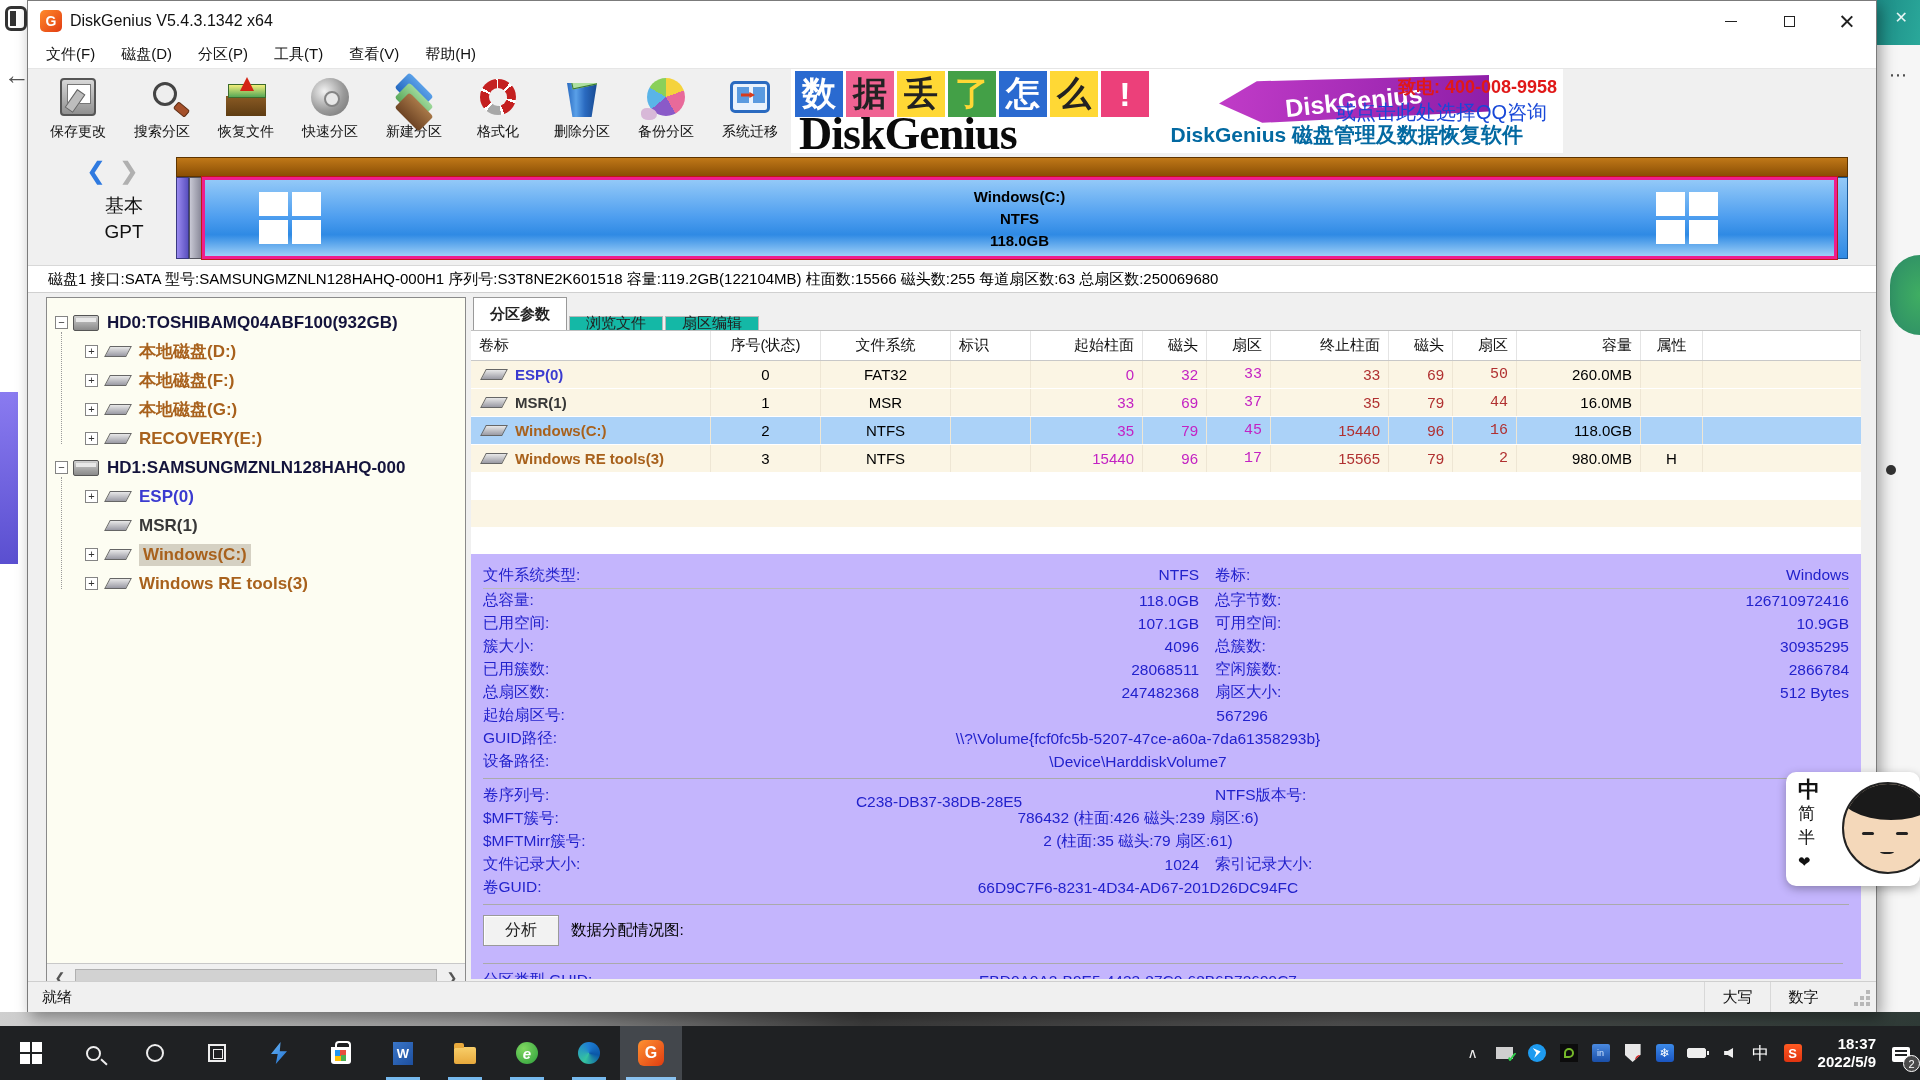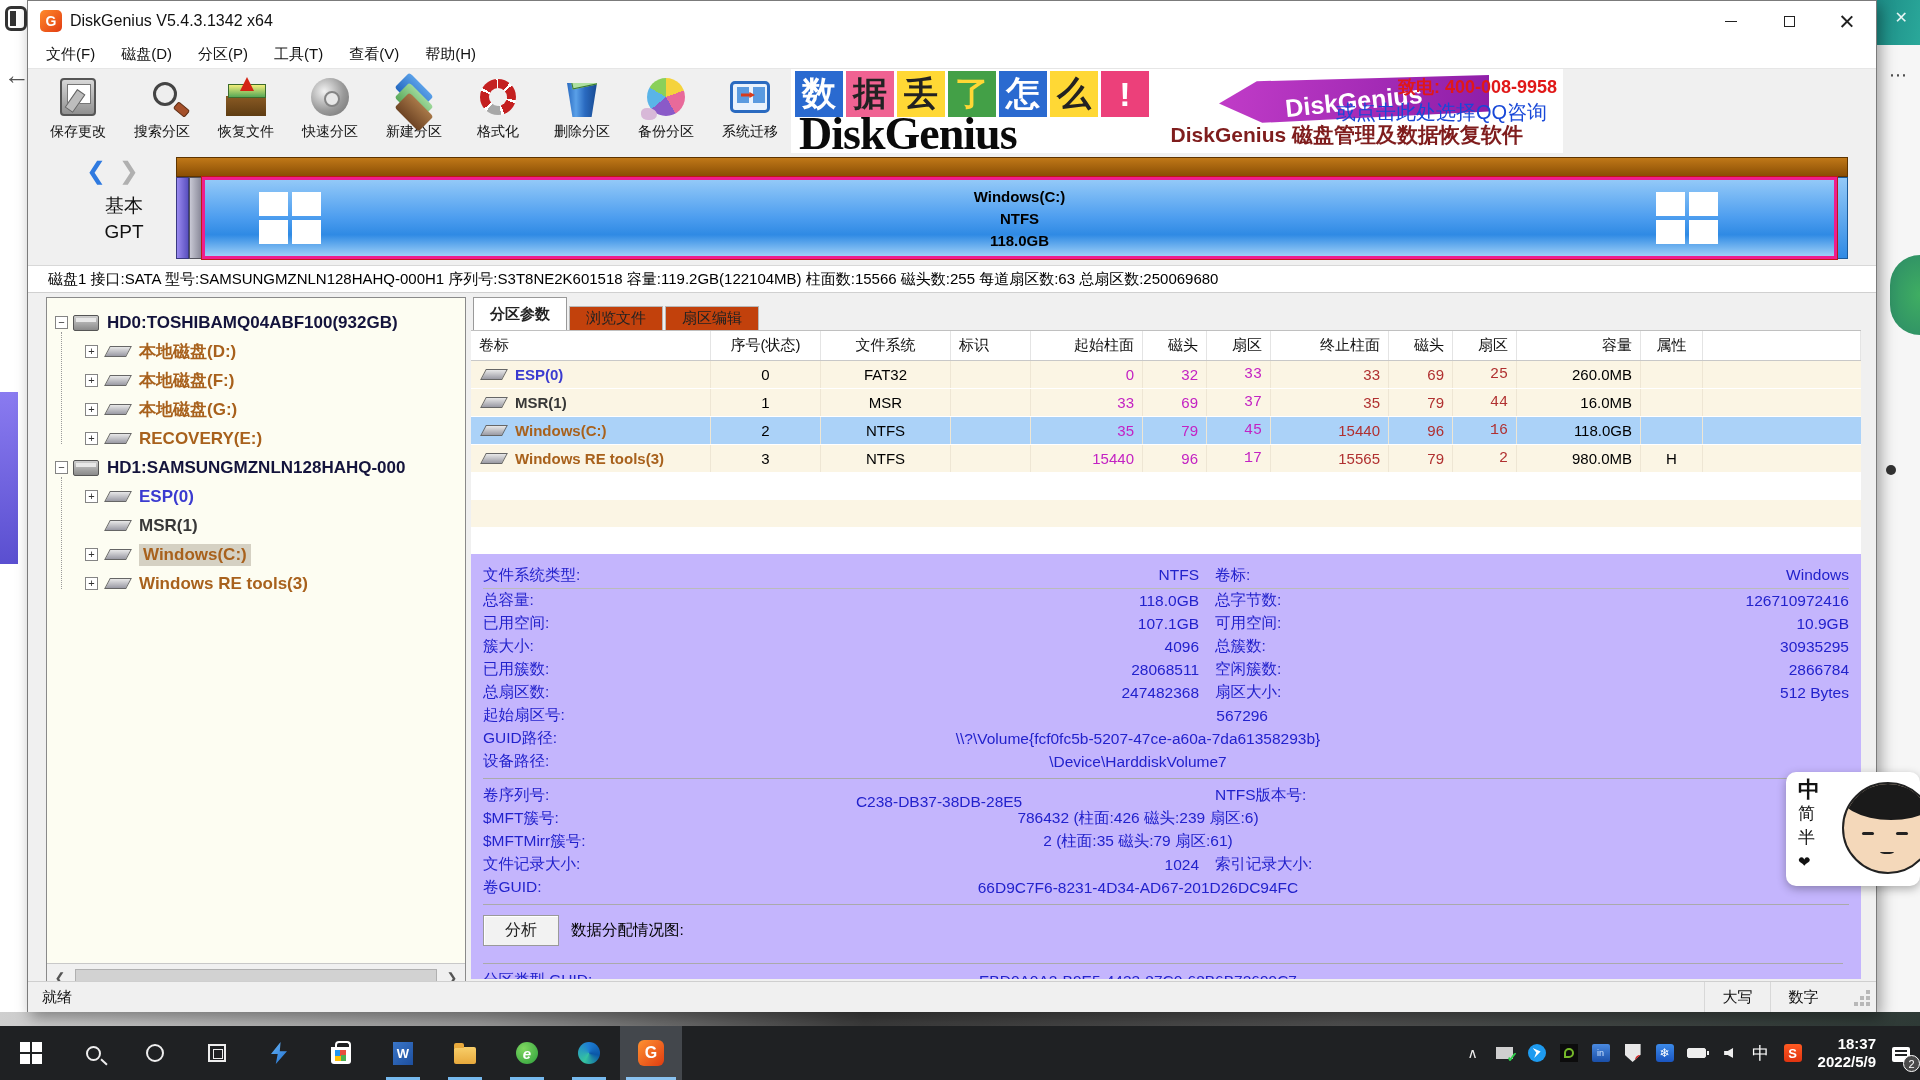--- a/index.html
+++ b/index.html
@@ -75,21 +75,21 @@
 
   
   .banner { position:absolute; left:763px; top:0px; width:772px; height:84px; background:#fff; overflow:hidden; }
   .tiles { position:absolute; left:4px; top:2px; display:flex; gap:3px; }
   .tile { width:48px; height:46px; display:flex; align-items:center; justify-content:center; font-size:34px; font-weight:bold; }
   .banner-logo { position:absolute; left:8px; top:38px; font-family:"Liberation Serif", serif; font-weight:bold; font-size:46px; letter-spacing:-1px; color:#0a0a0a; }
   .ribbon { position:absolute; left:428px; top:6px; width:270px; height:52px; background:linear-gradient(100deg,#c13cc8,#8e1ea8); clip-path:polygon(0 55%,14% 12%,100% 0,100% 70%,16% 92%); display:flex; align-items:center; justify-content:center; }
   .ribbon span { color:#fff; font-size:25px; font-weight:bold; transform:rotate(-6deg); }
   .banner-phone { position:absolute; right:6px; top:6px; color:#e01818; font-weight:bold; font-size:18px; }
   .banner-qq { position:absolute; right:16px; top:30px; color:#1848d8; font-weight:normal; font-size:20px; }
-  .banner-sub { position:absolute; right:40px; bottom:4px; color:#7f1d1d; font-weight:bold; font-size:21px; }
+  .banner-sub { position:absolute; right:40px; bottom:4px; color:#0369a1; font-weight:bold; font-size:21px; }
 
   
   .diskmap { position:absolute; left:0; top:152px; width:100%; height:112px; background:#f0f0f0; }
   .nav-arrows { position:absolute; left:58px; top:4px; font-size:24px; }
   .na-l { color:#2f7ae0; } .na-r { color:#b0b0b0; margin-left:6px; }
   .dm-type { position:absolute; left:46px; top:40px; width:100px; text-align:center; font-size:19px; color:#111; line-height:26px; }
   .diskbar { position:absolute; left:148px; top:4px; width:1672px; height:102px; }
   .gpt-strip { height:20px; background:linear-gradient(#c07818,#8a4e04); border:1px solid #5e3400; }
   .parts { display:flex; height:82px; }
   .sl-esp { width:13px; background:linear-gradient(90deg,#9a8af0,#5a50c0); border:1px solid #3a3a80; }
@@ -116,21 +116,21 @@
   .ico-part { width:22px; height:11px; background:linear-gradient(#e8e8e8,#9a9aa4); border:1px solid #666; transform:skewX(-28deg); margin:0 10px 0 4px; }
   .c-dark { color:#14143c; } .c-brown { color:#a8611c; } .c-blue { color:#3b3bd0; } .c-gray { color:#383838; }
   .sel-tree { background:#d5d1c3; padding:1px 4px; }
   .tree-hscroll { position:absolute; left:0; bottom:0; width:100%; height:27px; background:#f0f0f0; border-top:1px solid #c8c8c8; display:flex; align-items:center; }
   .hs-arrow { width:26px; text-align:center; color:#555; font-size:13px; }
   .hs-thumb { flex:1; height:17px; margin:0 2px; background:#d2d2d2; border:1px solid #b0b0b0; }
 
   
   .rpanel { position:absolute; left:443px; top:296px; width:1390px; height:682px; background:#fff; overflow:hidden; }
   .tabs { height:34px; background:#f0f0f0; display:flex; align-items:flex-end; padding-left:2px; border-bottom:1px solid #c0c0c0; }
-  .tab { height:24px; padding:0 16px; display:flex; align-items:center; font-size:15px; color:#222; border:1px solid #b8b8b8; border-bottom:none; background:#c2410c; margin-right:2px; }
+  .tab { height:14px; padding:0 16px; display:flex; align-items:center; font-size:15px; color:#222; border:1px solid #b8b8b8; border-bottom:none; background:#14b8a6; margin-right:2px; }
   .tab.active { background:#fff; height:33px; font-weight:bold; border-color:#999; }
   .thead { height:30px; display:flex; border-bottom:1px solid #c8c8c8; font-size:15px; color:#111; align-items:center; background:#fff; }
   .trow { height:28px; display:flex; align-items:center; font-size:15px; background:#fbf5e4; border-bottom:1px solid #fff; }
   .trow.sel { background:#abd2f8; }
   .stripe { height:27px; } .st-c { background:#fbf5e4; } .st-w { background:#fff; }
   .cell { padding:0 8px; overflow:hidden; white-space:nowrap; height:100%; display:flex; align-items:center; border-right:1px solid #eee6d4; }
   .cw-name{width:240px;} .cw-idx{width:110px; justify-content:center;} .cw-fs{width:130px; justify-content:center;}
   .cw-id{width:80px;} .cw-sc{width:112px; justify-content:flex-end;} .cw-h{width:64px; justify-content:flex-end;}
   .cw-s{width:64px; justify-content:flex-end;font-family:Liberation Mono, monospace;} .cw-ec{width:118px; justify-content:flex-end;}
   .cw-cap{width:124px; justify-content:flex-end;} .cw-at{width:62px; justify-content:center;} .cw-fill{flex:1; border-right:none;}
@@ -471,21 +471,21 @@
           <span class="c-blue bold">ESP(0)</span>
         </div>
       <div class="cell cw-idx">0</div>
       <div class="cell cw-fs">FAT32</div>
       <div class="cell cw-id"></div>
       <div class="cell cw-sc num-s">0</div>
       <div class="cell cw-h num-s">32</div>
       <div class="cell cw-s num-s">33</div>
       <div class="cell cw-ec num-e">33</div>
       <div class="cell cw-h num-e">69</div>
-      <div class="cell cw-s num-e">25</div>
+      <div class="cell cw-s num-e">50</div>
       <div class="cell cw-cap">260.0MB</div>
       <div class="cell cw-at"></div>
       <div class="cell cw-fill"></div>
     </div>
     <div class="trow">
       <div class="cell cw-name">
           <span class="ico-part"></span>
           <span class="c-gray bold">MSR(1)</span>
         </div>
       <div class="cell cw-idx">1</div>

